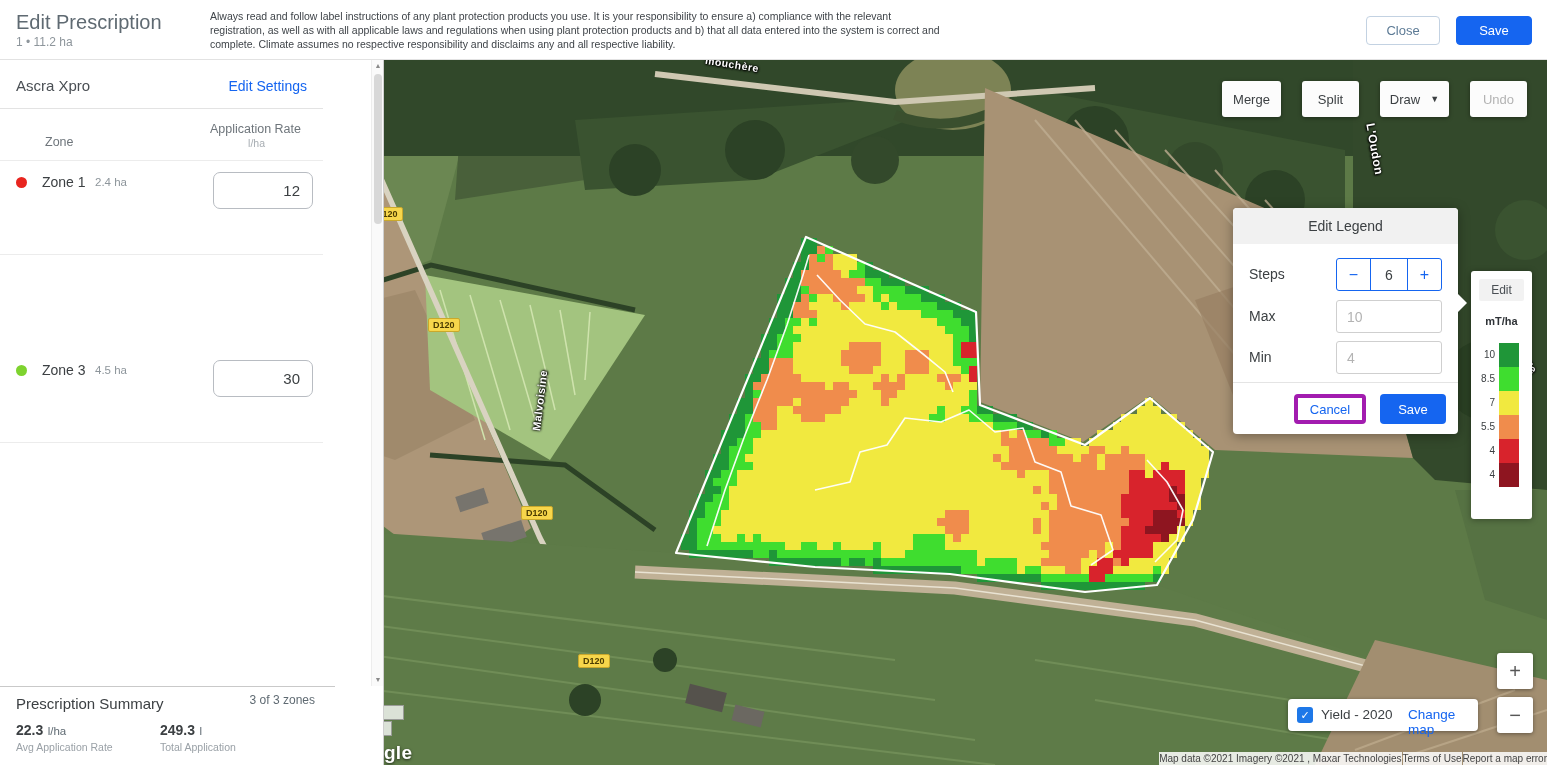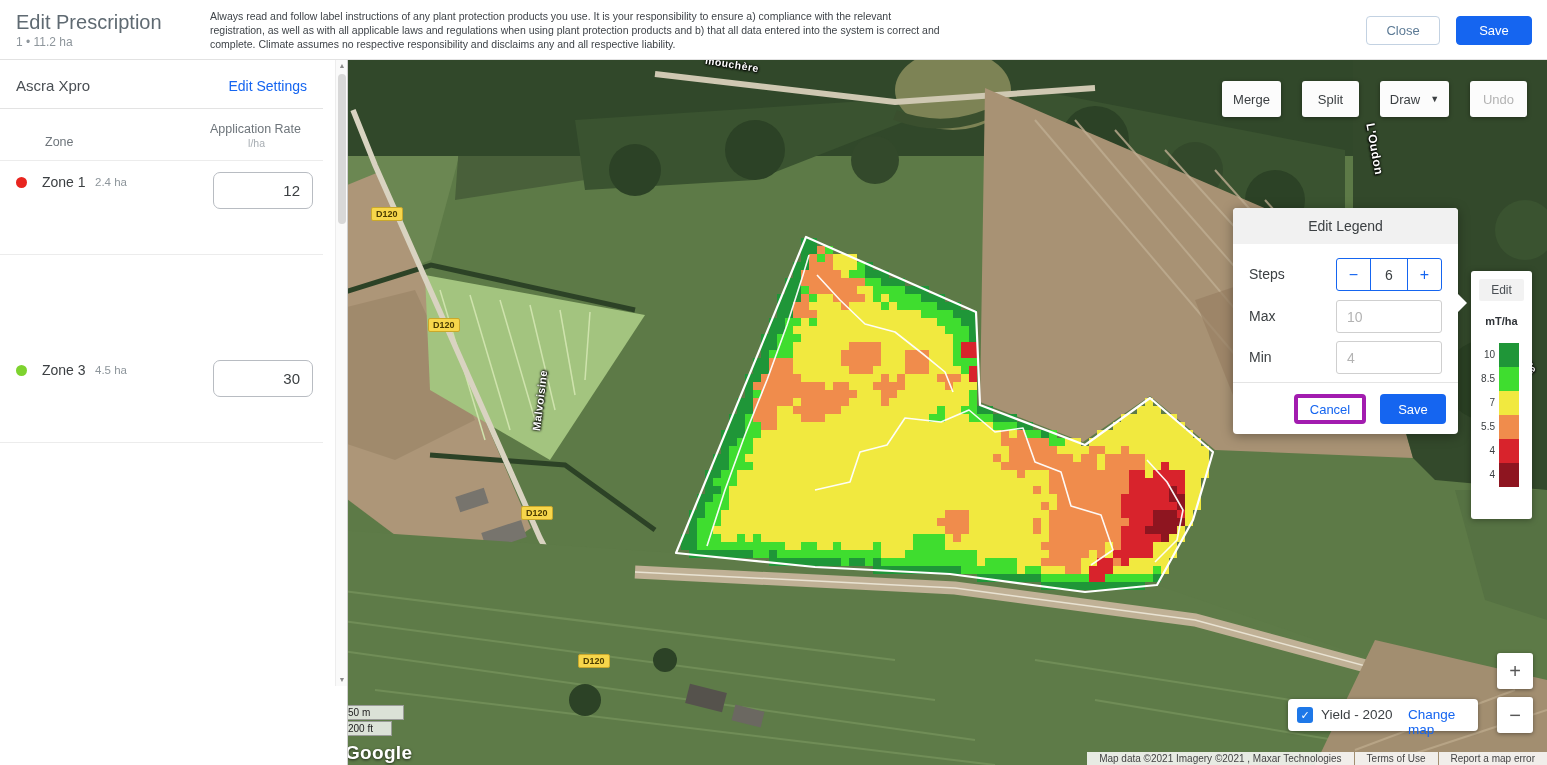--- a/index.html
+++ b/index.html
@@ -15,21 +15,21 @@
   #hdr-disclaimer { position:absolute; left:210px; top:10px; width:730px; font-size:10.5px;
     line-height:1.32; color:#3f4449; }
   .btn { display:flex; align-items:center; justify-content:center; border-radius:4px;
     font-size:13px; cursor:pointer; user-select:none; }
   #btn-close { position:absolute; left:1366px; top:16px; width:74px; height:29px;
     background:#fff; border:1px solid #c3d2e2; color:#5c7a95; }
   #btn-save { position:absolute; left:1456px; top:16px; width:76px; height:29px;
     background:#1565f0; color:#fff; border:1px solid #1565f0; }
 
   
-  #sidebar { position:absolute; left:0; top:60px; width:348px; height:705px; background:#fff;
+  #sidebar { position:absolute; left:0; top:60px; width:384px; height:705px; background:#fff;
     border-right:1px solid #cfcfcf; z-index:20;text-decoration:underline; }
   #product-row { position:absolute; left:0; top:0; width:323px; height:49px;
     border-bottom:1px solid #e3e3e3; }
   #product-name { position:absolute; left:16px; top:17px; font-size:15px; color:#4a4f54; }
   #edit-settings { position:absolute; right:16px; top:18px; font-size:14px; color:#1565f0; cursor:pointer; }
   #table-head { position:absolute; left:0; top:49px; width:323px; height:52px;
     border-bottom:1px solid #ececec; }
   #col-zone { position:absolute; left:45px; top:26px; font-size:12.5px; color:#6e757b; }
   #col-rate { position:absolute; right:22px; top:13px; font-size:12.5px; color:#6e757b; }
   #col-rate-unit { position:absolute; right:58px; top:28px; font-size:10.5px; color:#a7adb2; }
@@ -114,21 +114,21 @@
   #layer-change { position:absolute; left:120px; top:8px; font-size:13.5px; color:#1565f0; cursor:pointer; }
   .zoom-btn { position:absolute; left:1162px; width:36px; height:36px; background:#fff; border-radius:3px;
     box-shadow:0 1px 4px rgba(0,0,0,.4); display:flex; align-items:center; justify-content:center;
     font-size:20px; color:#565656; cursor:pointer; z-index:8; }
   .scale-box { position:absolute; left:7px; background:rgba(255,255,255,.78);
     border:1px solid rgba(110,110,110,.6); font-size:10px; color:#222; line-height:13px;
     padding:0 5px; z-index:6; }
   #google-logo { position:absolute; left:10px; top:682px; font-size:19px; font-weight:bold; color:#fff;
     text-shadow:0 1px 3px rgba(0,0,0,.7); letter-spacing:.3px; z-index:6; }
   #attrib { position:absolute; right:0; bottom:0; display:flex; gap:1px; z-index:6; }
-  .attrib-seg { background:rgba(255,255,255,.85); font-size:10px; color:#444; padding:1px 12px; }
+  .attrib-seg { background:rgba(255,255,255,.85); font-size:10px; color:#444; padding:1px 0; }
 </style>
 </head>
 <body>
 
 <div id="app-header">
   <div id="hdr-title">Edit Prescription</div>
   <div id="hdr-sub">1 • 11.2 ha</div>
   <div id="hdr-disclaimer">Always read and follow label instructions of any plant protection products you use. It is your responsibility to ensure a) compliance with the relevant registration, as well as with all applicable laws and regulations when using plant protection products and b) that all data entered into the system is correct and complete. Climate assumes no respective responsibility and disclaims any and all respective liability.</div>
   <div id="btn-close" class="btn">Close</div>
   <div id="btn-save" class="btn">Save</div>
@@ -157,20 +157,34 @@
     <div class="zone-area">4.5 ha</div>
     <input class="zone-input" value="30" style="">
   </div>
 
   <div id="side-scrollbar">
     <div class="scroll-arrow" style="top:0;">▲</div>
     <div id="scroll-thumb"></div>
     <div class="scroll-arrow" style="bottom:0;">▼</div>
   </div>
 
+  <div id="summary">
+    <div id="summary-title">Prescription Summary</div>
+    <div id="summary-count">3 of 3 zones</div>
+    <div class="abs" style="left:16px; top:34px;">
+      <span class="stat-val">22.3</span>
+      <span class="stat-unit">l/ha</span>
+      <div class="stat-label">Avg Application Rate</div>
+    </div>
+    <div class="abs" style="left:160px; top:34px;">
+      <span class="stat-val">249.3</span>
+      <span class="stat-unit">l</span>
+      <div class="stat-label">Total Application</div>
+    </div>
+  </div>
 </div>
 
 <div id="map">
 
   <svg id="map-svg" width="1212" height="705" viewBox="0 0 1212 705">
 
     <rect x="0" y="0" width="1212" height="705" fill="#5d7a47"></rect>
     <polygon points="0,60 140,38 96,200 0,235" fill="#6b8752"></polygon>
     <polygon points="130,0 640,0 660,30 250,120 120,140" fill="#49603a"></polygon>
 

